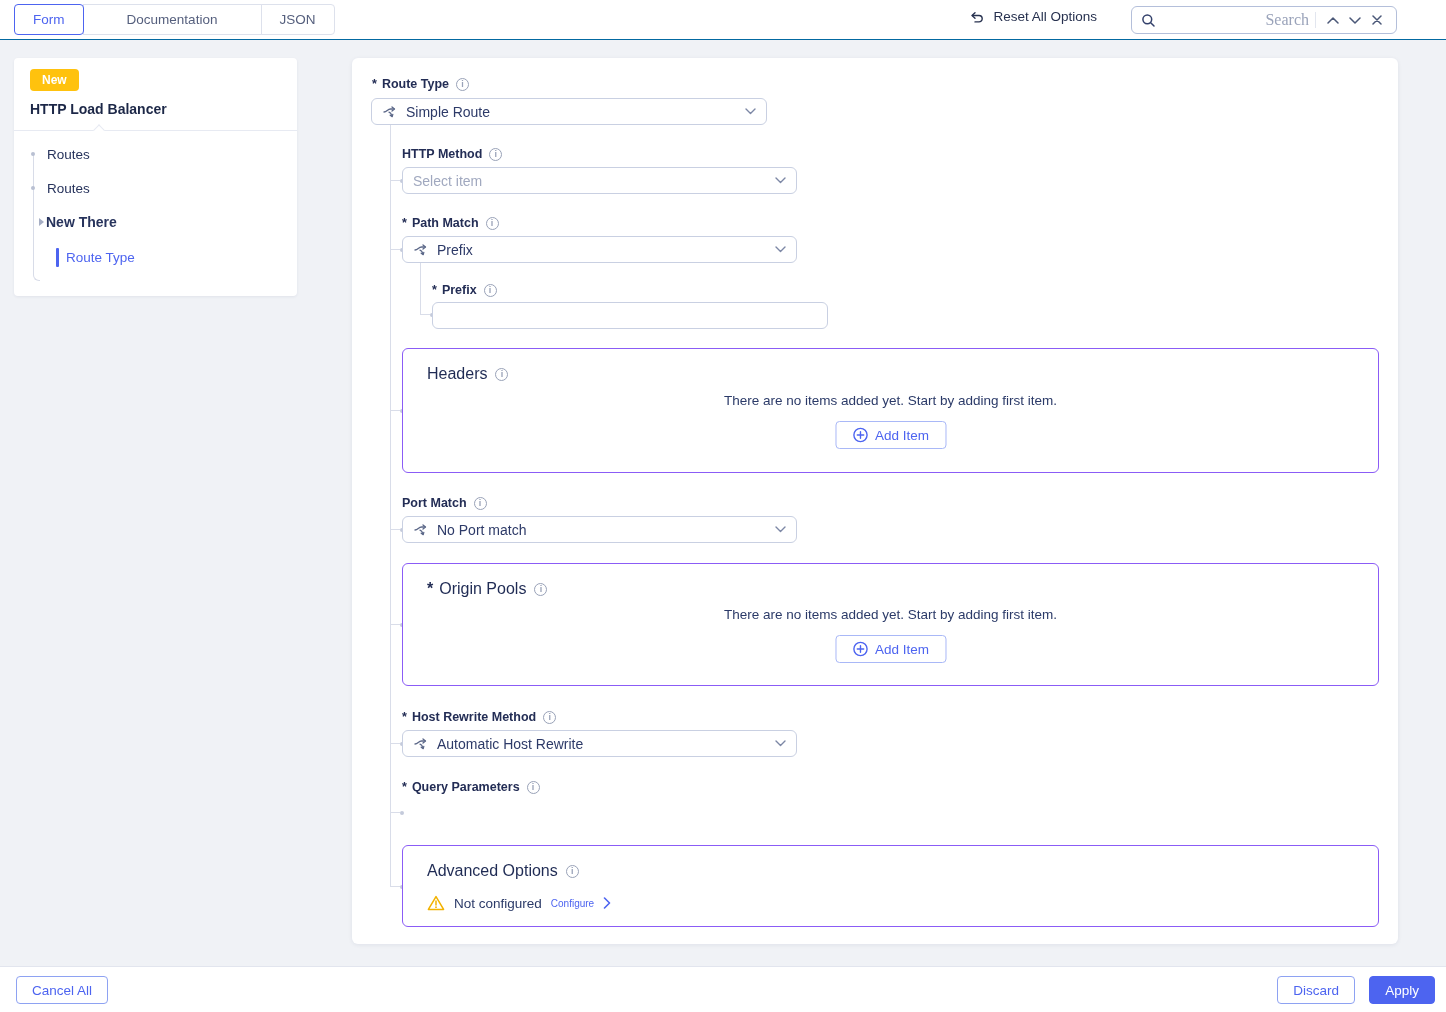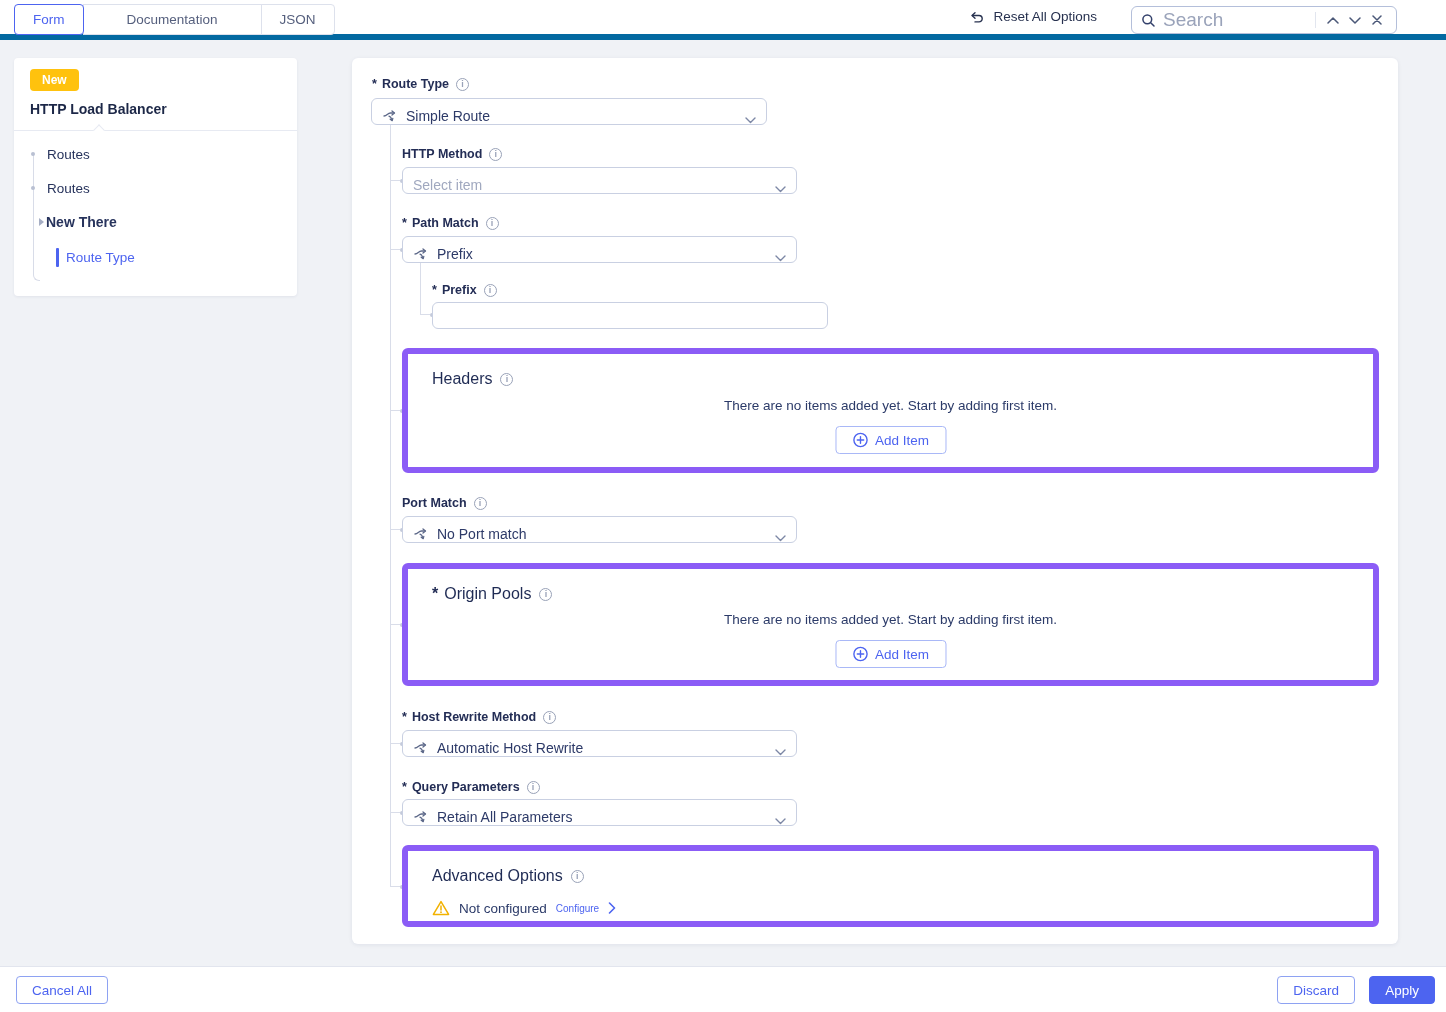--- a/index.html
+++ b/index.html
@@ -1,33 +1,33 @@
 <!DOCTYPE html>
 <html><head>
 <meta charset="utf-8">
 <style>
   * { margin:0; padding:0; box-sizing:border-box; }
   html,body { width:1446px; height:1012px; }
   body { font-family:"Liberation Sans", sans-serif; background:#f0f2f6; color:#26305a; }
   .screen { position:relative; width:1446px; height:1012px; overflow:hidden; background:#f0f2f6; }
 
   
-  .topbar { position:absolute; top:0; left:0; right:0; height:40px; background:#fff; border-bottom:6px solid #0369a1; z-index:5; }
+  .topbar { position:absolute; top:0; left:0; right:0; height:40px; background:#fff; border-bottom:1px solid #0369a1; z-index:5; }
   .tabs { position:absolute; left:14px; top:4px; display:flex; height:31px; }
   .tab { display:flex; align-items:center; justify-content:center; padding:0 18px; border:1px solid #dde1ec; background:#fff; font-size:13.5px; color:#555f7d; margin-left:-1px; cursor:pointer; }
   .tab:first-child { margin-left:0; border-radius:4px; }
   .tab.active { border:1px solid #4d64f0; color:#4d64f0; border-radius:4px; z-index:2; }
   .tab:nth-child(2) { width:179px; }
   .tab:last-child { border-radius:0 4px 4px 0; }
 
   .reset-group { position:absolute; right:349px; top:9px; display:flex; align-items:center; gap:8px; cursor:pointer; }
   .reset-group span { font-size:13.5px; color:#27314f; }
 
   .searchbox { position:absolute; right:49px; top:6px; width:266px; height:28px; border:1px solid #b4bfda; border-radius:6px; background:#fff; display:flex; align-items:center; padding:0 8px 0 9px; }
-  .searchbox input { border:none; outline:none; flex:1; font-size:19px; color:#26305a; font-family:Liberation Sans, sans-serif; min-width:0; }
+  .searchbox input { border:none; outline:none; flex:1; font-size:16px; color:#26305a; font-family:Liberation Serif, serif; min-width:0;text-align:right; }
   .searchbox input::placeholder { color:#9aa3ba; }
   .search-sep { width:1px; height:16px; background:#e2e6ef; margin:0 6px; }
   .search-ctl { display:flex; align-items:center; justify-content:center; width:22px; height:22px; cursor:pointer; }
 
   
   .content { position:absolute; top:40px; left:0; right:0; height:926px; background:#f0f2f6; }
 
   
   .side-card { position:absolute; left:14px; top:18px; width:283px; min-height:212px; background:#fff; border-radius:4px; box-shadow:0 1px 3px rgba(30,40,90,.07); padding-bottom:14px; }
   .badge-new { display:inline-block; margin:11px 0 0 16px; background:#ffc20e; color:#fff; font-size:12px; font-weight:bold; padding:4px 12px; border-radius:4px; }
@@ -45,28 +45,28 @@
   .tree-bar { position:absolute; left:42px; width:3px; height:19px; background:#4d64f0; border-radius:1px; }
   .tree-row.active-item .tree-label { margin-left:52px; color:#4d64f0; }
 
   
   .main-card { position:absolute; left:352px; top:18px; width:1046px; height:886px; background:#fff; border-radius:6px; box-shadow:0 1px 4px rgba(30,40,90,.08); }
 
   .flabel { position:absolute; display:flex; align-items:center; gap:5px; font-size:12.5px; font-weight:bold; color:#232d55; white-space:nowrap; }
   .req { font-weight:bold; color:#232d55; }
   .info-icon { display:inline-flex; align-items:center; justify-content:center; width:13px; height:13px; border:1px solid #99a2b8; border-radius:50%; color:#99a2b8; font-size:9px; font-weight:bold; font-style:normal; margin-left:2px; }
 
-  .dropdown { position:absolute; height:27px; background:#fff; border:1px solid #c9d0e2; border-radius:6px; display:flex; align-items:flex-end; padding:0 10px; cursor:pointer; }
+  .dropdown { position:absolute; height:27px; background:#fff; border:1px solid #c9d0e2; border-radius:6px; display:flex; align-items:center; padding:0 10px; cursor:pointer; }
   .dd-value { font-size:14px; color:#2d3a68; margin-left:8px; flex:1; }
   .dd-value.placeholder { color:#a0a8bf; margin-left:0; }
   .dd-chevron { margin-left:auto; display:flex; align-items:center; }
 
   .text-input { position:absolute; height:27px; border:1px solid #c9d0e2; border-radius:6px; background:#fff; padding:0 10px; font-size:14px; color:#2d3a68; outline:none; font-family:"Liberation Sans",sans-serif; }
 
-  .section-card { position:absolute; background:#fff; border:6px solid #8b5cf6; border-radius:6px; }
+  .section-card { position:absolute; background:#fff; border:1px solid #8b5cf6; border-radius:6px; }
   .section-title { position:absolute; left:24px; top:16px; display:flex; align-items:center; gap:6px; font-size:16px; font-weight:500; color:#1f2b54; }
   .empty-text { position:absolute; left:0; right:0; text-align:center; font-size:13.5px; color:#2b3a68; }
   .add-item-btn { position:absolute; left:50%; transform:translateX(-50%); height:28px; display:flex; align-items:center; gap:7px; background:#fff; border:1px solid #a9b8f7; border-radius:4px; padding:0 16px; color:#4d64f0; font-size:13.5px; cursor:pointer; }
 
   .guide-v { position:absolute; width:1px; background:#d9dde9; }
   .guide-stub { position:absolute; height:1px; width:9px; background:#d9dde9; }
   .guide-stub::after { content:""; position:absolute; right:-4px; top:-1.5px; width:4px; height:4px; border-radius:50%; background:#c4cadb; }
 
   .adv-row { position:absolute; left:24px; top:49px; display:flex; align-items:center; gap:9px; }
   .adv-status { font-size:13.5px; color:#2b3a68; }
@@ -311,36 +311,20 @@
               <path d="M1 1 L5.5 5.5 L10 1"></path>
             </svg>
         </span>
       </div>
 
       <div class="flabel" style="left:50px; top:722px;">
         <span class="req">*</span>
         <span>Query Parameters</span>
         <span class="info-icon">i</span>
       </div>
-      <div class="dropdown" style="left:50px; top:741px; width:395px;">
-        <span>
-          <svg width="16" height="16" viewBox="0 0 16 16" fill="none" stroke="#5b6788" stroke-width="1.3" stroke-linecap="round" stroke-linejoin="round">
-            <path d="M2 8 C5 8 5.5 5 8.5 5 H12"></path>
-              <path d="M10 3 L12.5 5 L10 7"></path>
-            <path d="M7 8.2 C9 8.8 9.5 10.5 10 12"></path>
-              <path d="M8.2 11.2 L10.2 12.6 L10.8 10.3"></path>
-          </svg>
-        </span>
-        <span class="dd-value">Retain All Parameters</span>
-        <span class="dd-chevron">
-          <svg width="11" height="7" viewBox="0 0 11 7" fill="none" stroke="#7c87a5" stroke-width="1.4" stroke-linecap="round" stroke-linejoin="round">
-              <path d="M1 1 L5.5 5.5 L10 1"></path>
-            </svg>
-        </span>
-      </div>
 
       <div class="section-card" style="left:50px; top:787px; width:977px; height:82px;">
         <div class="section-title">
           <span>Advanced Options</span>
           <span class="info-icon">i</span>
         </div>
         <div class="adv-row">
           <span style="display:flex;">
             <svg width="18" height="16" viewBox="0 0 18 16" fill="none">
               <path d="M9 1.6 L16.6 14.4 H1.4 Z" stroke="#f2b200" stroke-width="1.5" stroke-linejoin="round"></path>

